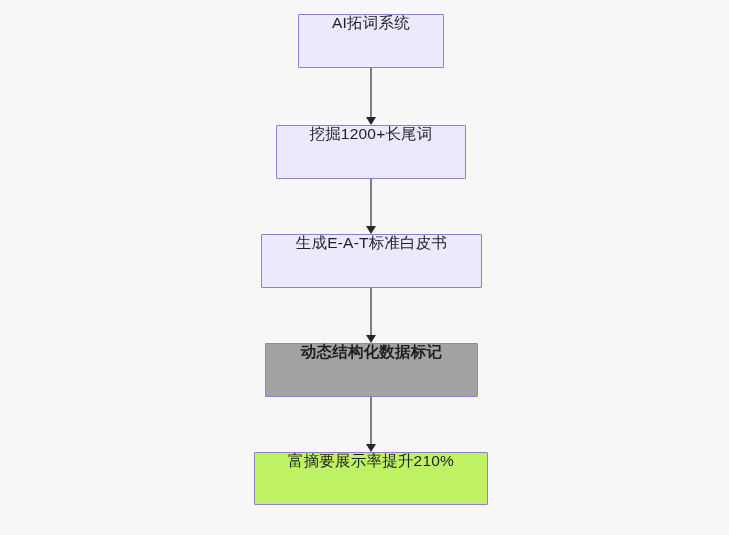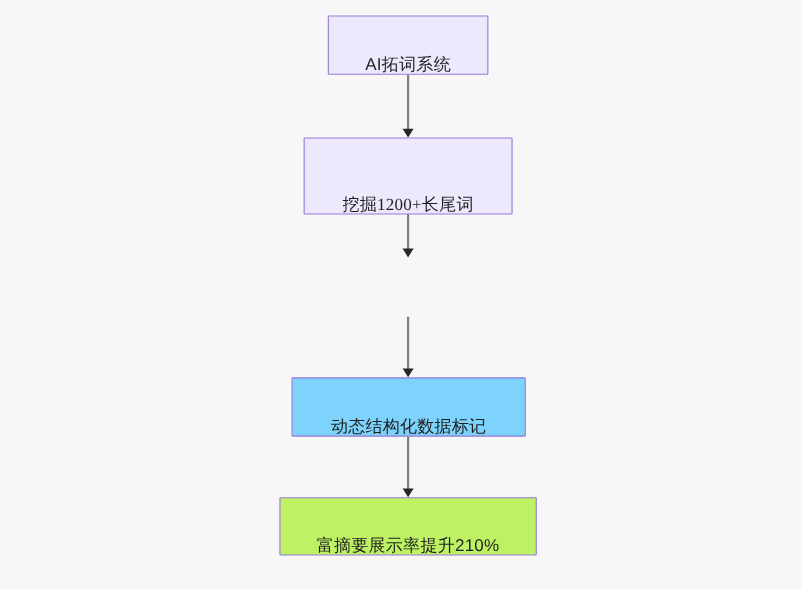--- a/index.html
+++ b/index.html
@@ -18,21 +18,21 @@
     width: 729px;
     height: 535px;
   }
   .node {
     position: absolute;
     box-sizing: border-box;
     background: #ece9fc;
     border: 1.6px solid #9a78d8;
     border-radius: 1px;
     display: flex;
-    align-items: flex-end;
+    align-items: flex-start;
     justify-content: center;
     color: #1f1f22;
     font-size: 15.5px;
     line-height: 1;
     letter-spacing: 0.2px;
     white-space: nowrap;
   }
   .node-label {
     display: block;
     text-align: center;
@@ -74,22 +74,25 @@
       <div class="stem" style="background: rgb(127, 127, 127);"></div>
       <div class="head" style="border-top-color: rgb(38, 38, 43);"></div>
     </div>
     <div class="connector" style="left: 356px; top: 397px; height: 55px;">
       <div class="stem" style="background: rgb(127, 127, 127);"></div>
       <div class="head" style="border-top-color: rgb(38, 38, 43);"></div>
     </div>
     <div class="node" style="left: 298px; top: 14px; width: 146px; height: 54px; background: rgb(236, 233, 252); border-color: rgb(154, 120, 216); color: rgb(31, 31, 34);">
       <span class="node-label">AI拓词系统</span>
     </div>
-    <div class="node" style="left: 276px; top: 125px; width: 190px; height: 70px; background: rgb(236, 233, 252); border-color: rgb(154, 120, 216); color: rgb(31, 31, 34); font-family: Liberation Serif, serif;">
+    <div class="node" style="left: 276px; top: 125px; width: 190px; height: 54px; background: rgb(236, 233, 252); border-color: rgb(154, 120, 216); color: rgb(31, 31, 34);">
       <span class="node-label">挖掘1200+长尾词</span>
     </div>
-    <div class="node" style="left: 265px; top: 343px; width: 213px; height: 54px; background: #7dd3fc; border-color: rgb(154, 120, 216); color: rgb(31, 31, 34);">
+    <div class="node" style="left: 261px; top: 234px; width: 221px; height: 54px; background: rgb(236, 233, 252); border-color: rgb(154, 120, 216); color: rgb(31, 31, 34);">
+      <span class="node-label">生成E-A-T标准白皮书</span>
+    </div>
+    <div class="node" style="left: 265px; top: 343px; width: 213px; height: 54px; background: #a3a3a3; border-color: rgb(154, 120, 216); color: rgb(31, 31, 34); font-weight: bold;">
       <span class="node-label">动态结构化数据标记</span>
     </div>
     <div class="node" style="left: 254px; top: 452px; width: 234px; height: 53px; background: #bef264; border-color: rgb(154, 120, 216); color: rgb(31, 31, 34);">
       <span class="node-label">富摘要展示率提升210%</span>
     </div>
   </div>
 
 </body></html>

